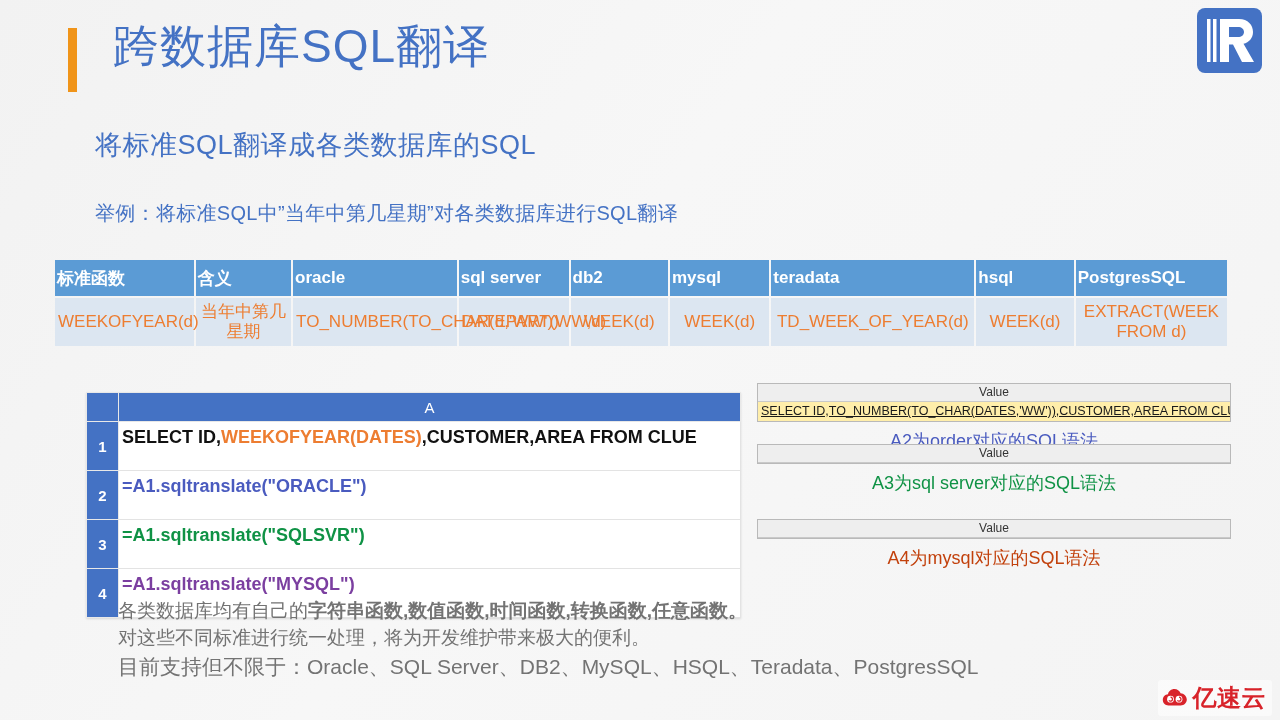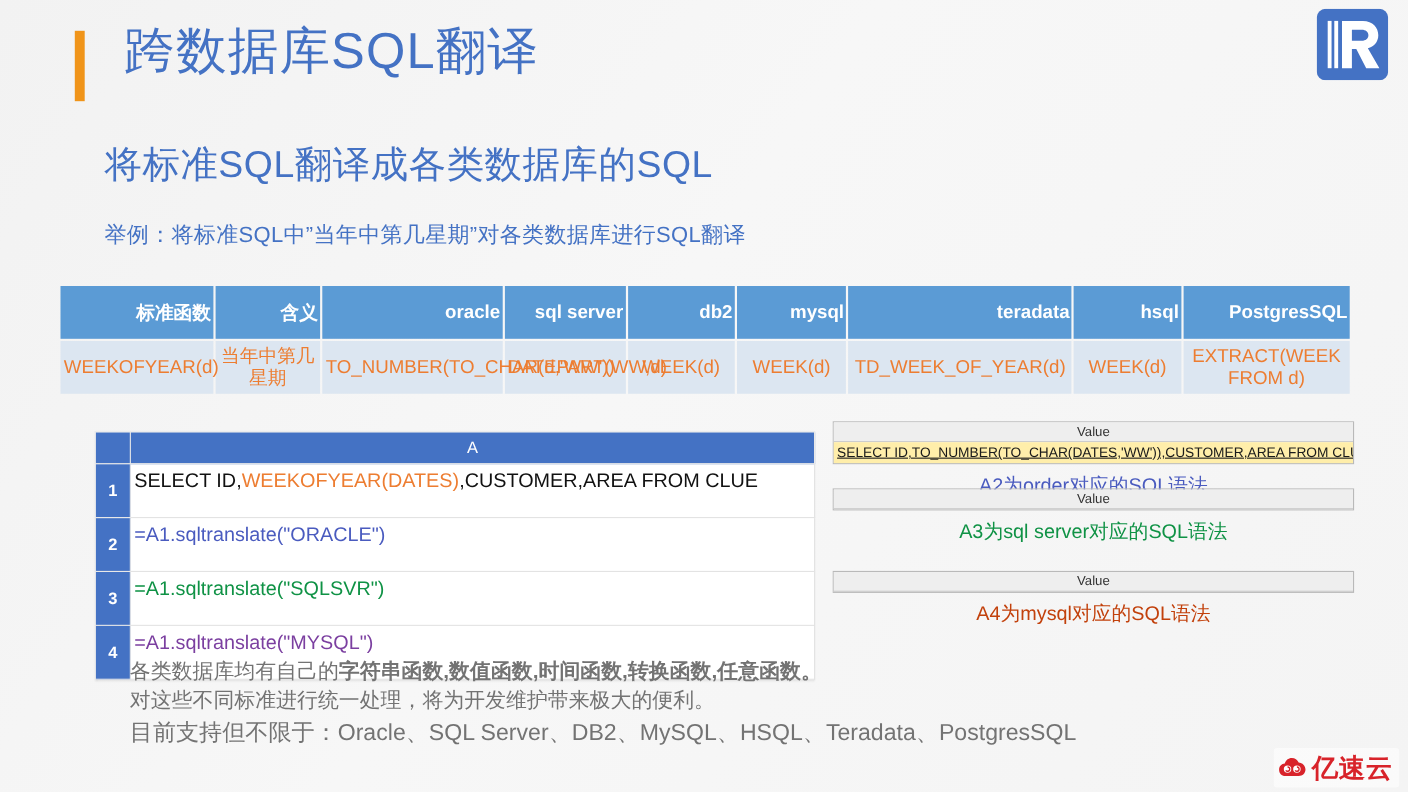--- a/index.html
+++ b/index.html
@@ -37,21 +37,21 @@
     line-height: 1.05;
     letter-spacing: 1px;
     white-space: nowrap;
   }
 
   
   .subtitle-1 {
     position: absolute;
     left: 95px;
     top: 127px;
-    font-size: 34px;
+    font-size: 27px;
     color: #4472c4;
     white-space: nowrap;
     letter-spacing: 0.5px;
   }
   .subtitle-2 {
     position: absolute;
     left: 95px;
     top: 200px;
     font-size: 20px;
     color: #4472c4;
@@ -67,22 +67,22 @@
     width: 1176px;
     border-collapse: separate;
     border-spacing: 2px 2px;
     table-layout: fixed;
   }
   .fn-table th {
     background: #5b9bd5;
     color: #ffffff;
     font-size: 17px;
     font-weight: bold;
-    height: 48px;
-    text-align: right;
+    height: 36px;
+    text-align: left;
     vertical-align: middle;
     padding: 0 2px;
     white-space: nowrap;
   }
   .fn-table td {
     background: #dce6f1;
     color: #ed7d31;
     font-size: 17px;
     height: 48px;
     text-align: center;
@@ -128,20 +128,21 @@
   }
   .sheet .cell {
     border: 1px solid #e3e3e3;
     height: 31px;
     padding: 0 0 17px 3px;
     font-size: 18px;
     white-space: nowrap;
     overflow: hidden;
     color: #222;
     font-family: "Liberation Sans", "DejaVu Sans", sans-serif;
+    font-weight: bold;
   }
   .tok-orange { color: #ed7d31; }
   .tok-black  { color: #111111; }
   .tok-blue   { color: #4a5bbf; }
   .tok-green  { color: #0f9245; }
   .tok-purple { color: #7b3fa0; }
 
   
   .result {
     position: absolute;

